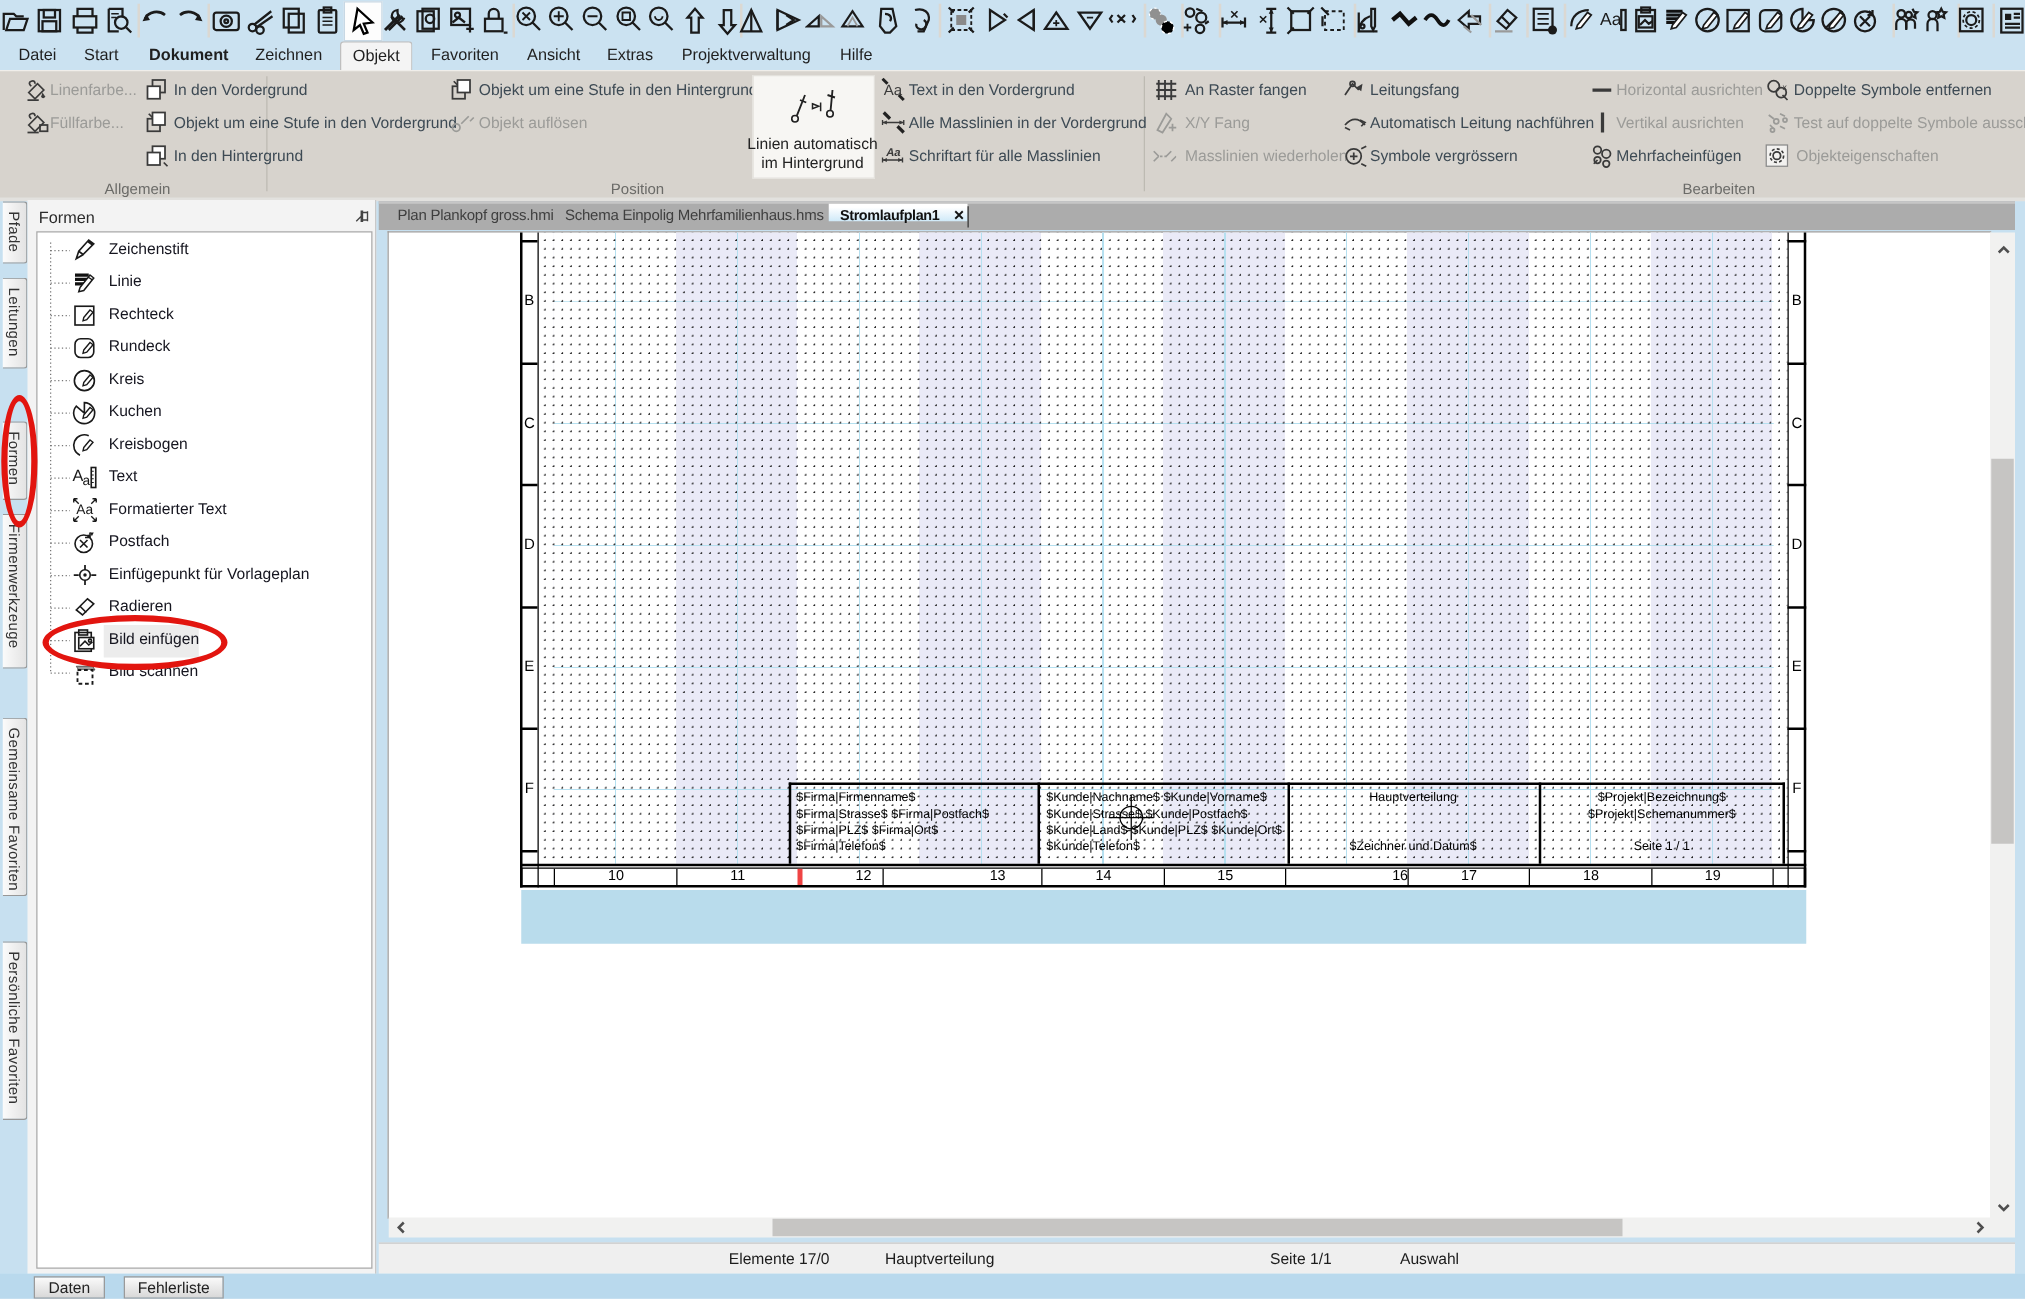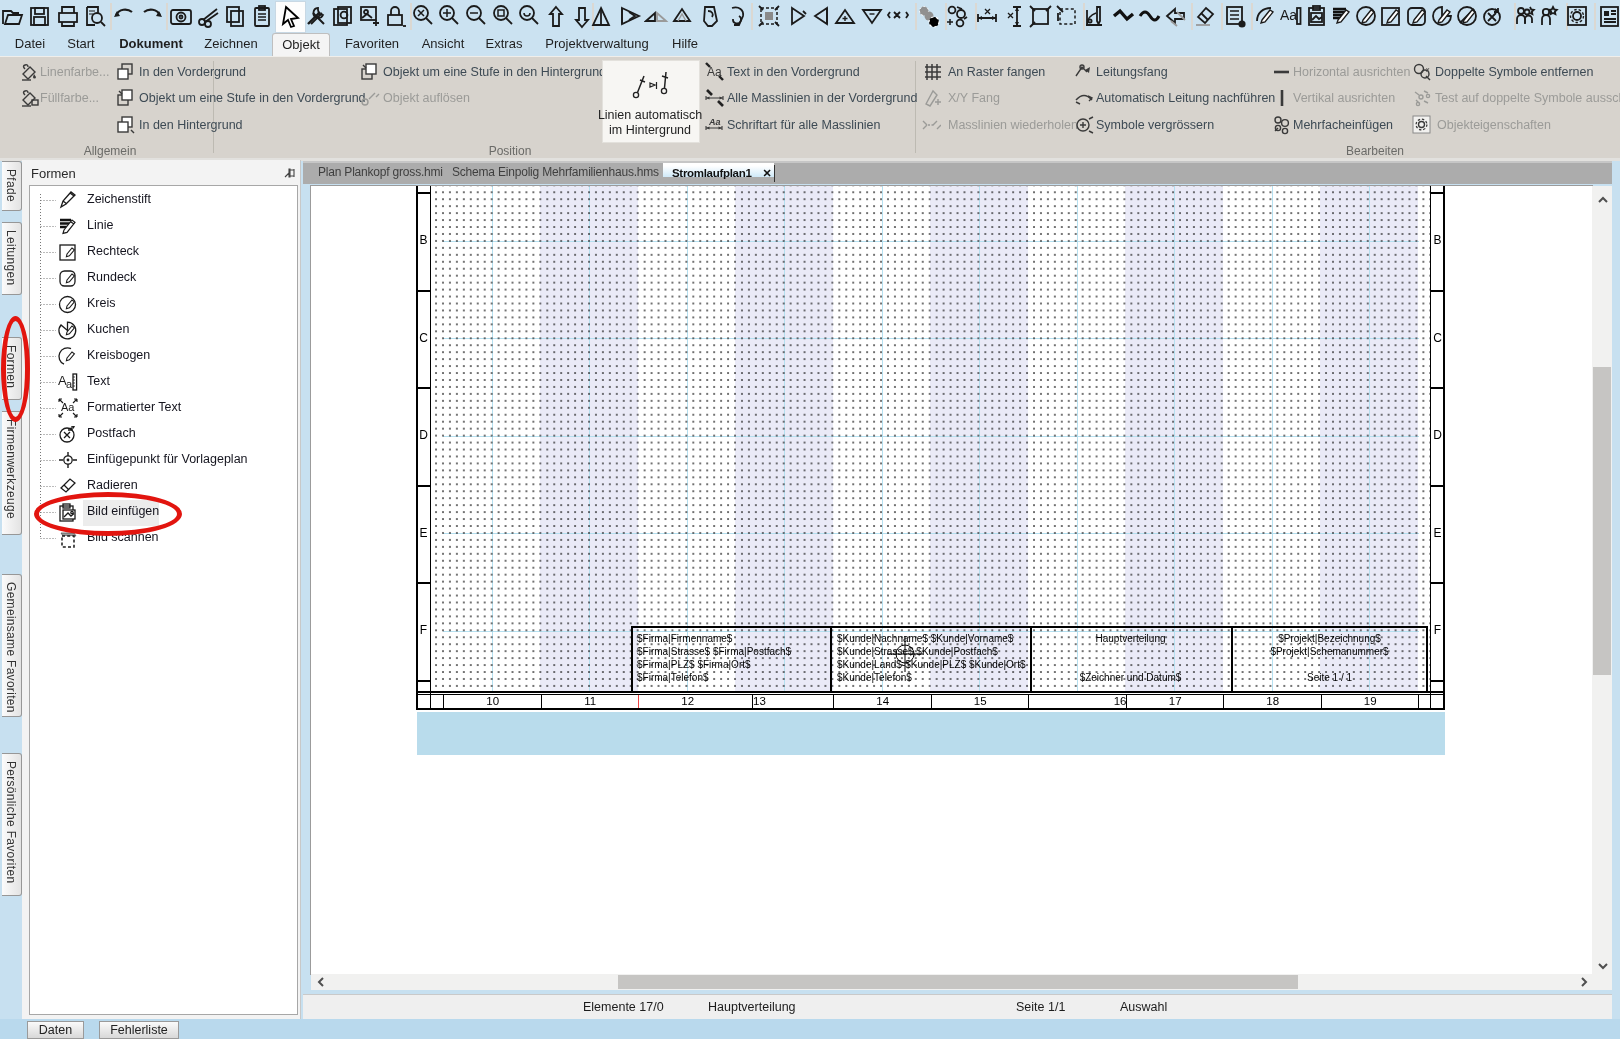--- a/index.html
+++ b/index.html
@@ -668,22 +668,22 @@
 <div class="abs" style="left:417px;top:428px;width:13px;text-align:center;font-size:12px;color:#000">D</div>
 <div class="abs" style="left:1431px;top:428px;width:13px;text-align:center;font-size:12px;color:#000">D</div>
 <div class="abs" style="left:417px;top:526px;width:13px;text-align:center;font-size:12px;color:#000">E</div>
 <div class="abs" style="left:1431px;top:526px;width:13px;text-align:center;font-size:12px;color:#000">E</div>
 <div class="abs" style="left:417px;top:623px;width:13px;text-align:center;font-size:12px;color:#000">F</div>
 <div class="abs" style="left:1431px;top:623px;width:13px;text-align:center;font-size:12px;color:#000">F</div>
 <div class="abs" style="left:416px;top:691px;width:1029px;height:2px;background:#000"></div>
 <div class="abs" style="left:416px;top:694px;width:1029px;height:16px;border-top:1.5px solid #000;border-bottom:2px solid #000;box-sizing:border-box;border-left:2px solid #000;border-right:2px solid #000"></div>
 <div class="abs" style="left:443.0px;top:694.5px;width:97.5px;height:13px;border-left:1px solid #000;text-align:center;font-size:11.5px;color:#000">10</div>
 <div class="abs" style="left:540.5px;top:694.5px;width:97.5px;height:13px;border-left:1px solid #000;text-align:center;font-size:11.5px;color:#000">11</div>
-<div class="abs" style="left:638.0px;top:694.5px;width:97.5px;height:13px;border-left:1px solid #ef4444;text-align:center;font-size:11.5px;color:#000">12</div>
-<div class="abs" style="left:752px;top:694.5px;width:97.5px;height:13px;border-left:1px solid #000;text-align:left;font-size:11.5px;color:#000">13</div>
+<div class="abs" style="left:638.0px;top:694.5px;width:97.5px;height:13px;border-left:4px solid #ef4444;text-align:center;font-size:11.5px;color:#000">12</div>
+<div class="abs" style="left:706px;top:694.5px;width:97.5px;height:13px;border-left:1px solid #000;text-align:right;font-size:11.5px;color:#000">13</div>
 <div class="abs" style="left:833.0px;top:694.5px;width:97.5px;height:13px;border-left:1px solid #000;text-align:center;font-size:11.5px;color:#000">14</div>
 <div class="abs" style="left:930.5px;top:694.5px;width:97.5px;height:13px;border-left:1px solid #000;text-align:center;font-size:11.5px;color:#000">15</div>
 <div class="abs" style="left:1028.0px;top:694.5px;width:97.5px;height:13px;border-left:1px solid #000;text-align:right;font-size:11.5px;color:#000">16</div>
 <div class="abs" style="left:1125.5px;top:694.5px;width:97.5px;height:13px;border-left:1px solid #000;text-align:center;font-size:11.5px;color:#000">17</div>
 <div class="abs" style="left:1223.0px;top:694.5px;width:97.5px;height:13px;border-left:1px solid #000;text-align:center;font-size:11.5px;color:#000">18</div>
 <div class="abs" style="left:1320.5px;top:694.5px;width:97.5px;height:13px;border-left:1px solid #000;text-align:center;font-size:11.5px;color:#000">19</div>
 <div class="abs" style="left:1418px;top:694.5px;width:1px;height:14px;background:#000"></div>
 <div class="abs" style="left:631px;top:626px;width:797px;height:65px;border-top:2px solid #000;border-left:2px solid #000;border-right:2px solid #000;box-sizing:border-box;"></div>
 <div class="abs" style="left:830px;top:626px;width:2px;height:65px;background:#000"></div>
 <div class="abs" style="left:1030px;top:626px;width:2px;height:65px;background:#000"></div>

